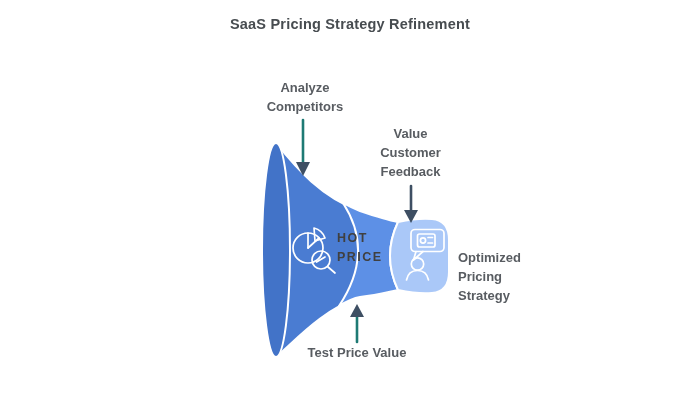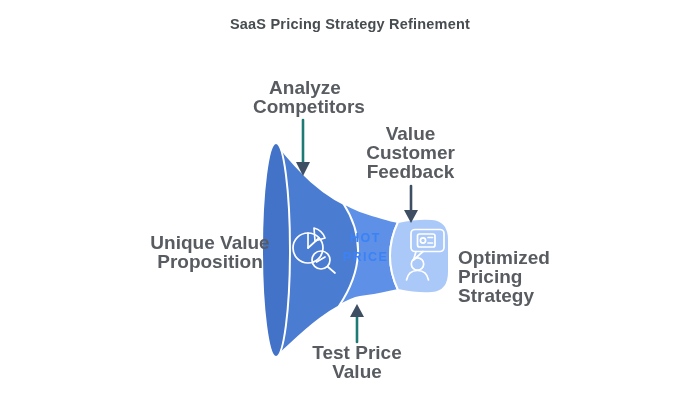--- a/index.html
+++ b/index.html
@@ -1,28 +1,28 @@
 <!DOCTYPE html>
 <html><head>
 <meta charset="utf-8">
 <style>
   html,body{margin:0;padding:0;background:#ffffff;}
   .canvas{position:relative;width:700px;height:400px;background:#ffffff;overflow:hidden;
           font-family:"Liberation Sans", sans-serif;}
   .title{position:absolute;top:16px;left:0;width:700px;text-align:center;
          font-size:14.5px;font-weight:700;color:#474c50;letter-spacing:.2px;}
-  .lbl{position:absolute;font-size:19px;font-weight:600;color:#585c61;line-height:19px;}
+  .lbl{position:absolute;font-size:13px;font-weight:600;color:#585c61;line-height:19px;}
   .lbl.center{text-align:center;}
   .lbl-analyze{top:78px;left:253px;width:104px;}
   .lbl-gather{top:124px;left:364px;width:93px;}
   .lbl-unique{top:233px;left:149px;width:122px;}
   .lbl-test{top:343px;left:306px;width:102px;}
   .lbl-optimized{top:223px;left:458px;width:85px;text-align:left;margin-top:25px;}
-  .hot-label{position:absolute;top:229px;left:337px;width:57px;text-align:center;
-             color:#3b82f6;font-size:12.5px;font-weight:700;letter-spacing:1.5px;line-height:19px;}
+  .hot-label{position:absolute;top:229px;left:337px;width:57px;
+             color:#404040;font-size:12.5px;font-weight:700;letter-spacing:1.5px;line-height:19px;}
   .hot-label span{display:block;}
   svg{position:absolute;top:0;left:0;}
   .seg{stroke:#ffffff;stroke-width:2;stroke-linejoin:round;}
   .icon{fill:none;stroke:#ffffff;stroke-width:1.7;stroke-linecap:round;stroke-linejoin:round;}
   .stem{stroke-width:2.6;stroke-linecap:round;}
 </style>
 </head>
 <body>
 
 <div class="canvas">
@@ -80,16 +80,15 @@
     </g>
   </svg>
 
   <div class="hot-label">
     <span>HOT</span>
     <span>PRICE</span>
   </div>
 
   <div class="lbl center lbl-analyze">Analyze Competitors</div>
   <div class="lbl center lbl-gather">Value Customer Feedback</div>
-  <div class="lbl center lbl-unique">Unique Value Proposition</div>
   <div class="lbl center lbl-test">Test Price Value</div>
   <div class="lbl lbl-optimized">Optimized Pricing Strategy</div>
 </div>
 
 </body></html>

